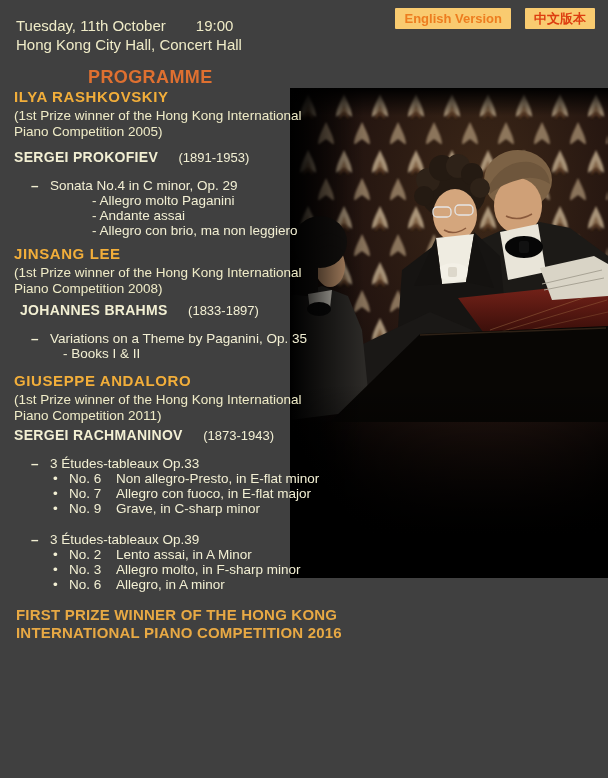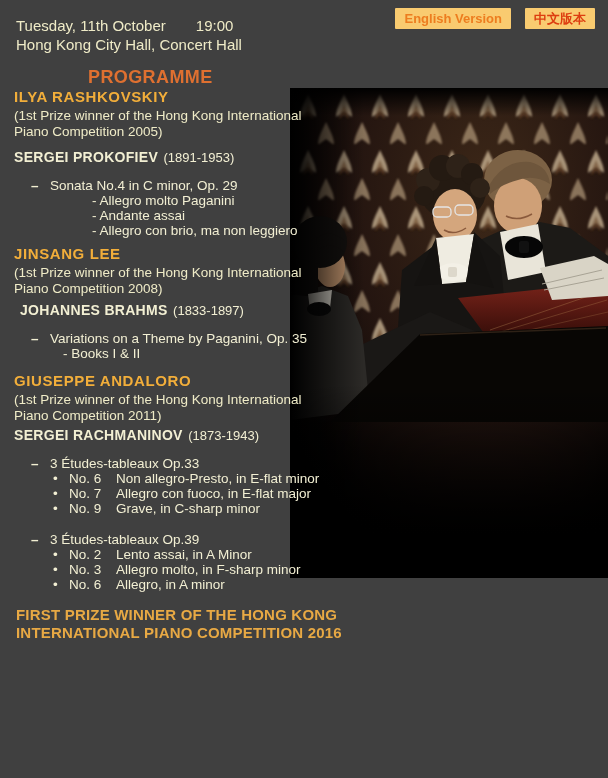--- a/index.html
+++ b/index.html
@@ -42,21 +42,21 @@
   }
 
   .perf-name{
     margin-top:0;
     color:#F2AE3A;font-weight:bold;font-size:15px;letter-spacing:.6px;
   }
   .credit{margin-top:3px;font-size:13.5px;line-height:16px;color:#EFEBC7;}
 
   .composer-row{margin-top:8px;color:#F2EFD3;}
   .composer-row .composer{font-weight:bold;font-size:14px;letter-spacing:.3px;}
-  .composer-row .years{font-size:13px;margin-left:1px;}
+  .composer-row .years{font-size:13px;margin-left:16px;}
   .indent6{margin-left:6px;}
 
   .piece-row{margin-top:1px;font-size:13.5px;line-height:15px;color:#F2EFD3;display:flex;align-items:baseline;}
   .piece-row .dash{display:inline-block;width:12px;margin-left:17px;font-weight:bold;}
   .piece-row .piece-title{margin-left:7px;margin-top:11px;}
 
   .movements{font-size:13.5px;line-height:15px;color:#F2EFD3;margin-left:78px;}
   .movements.books{margin-left:49px;}
 
   .etude-item{display:flex;font-size:13.5px;line-height:15px;color:#F2EFD3;}

